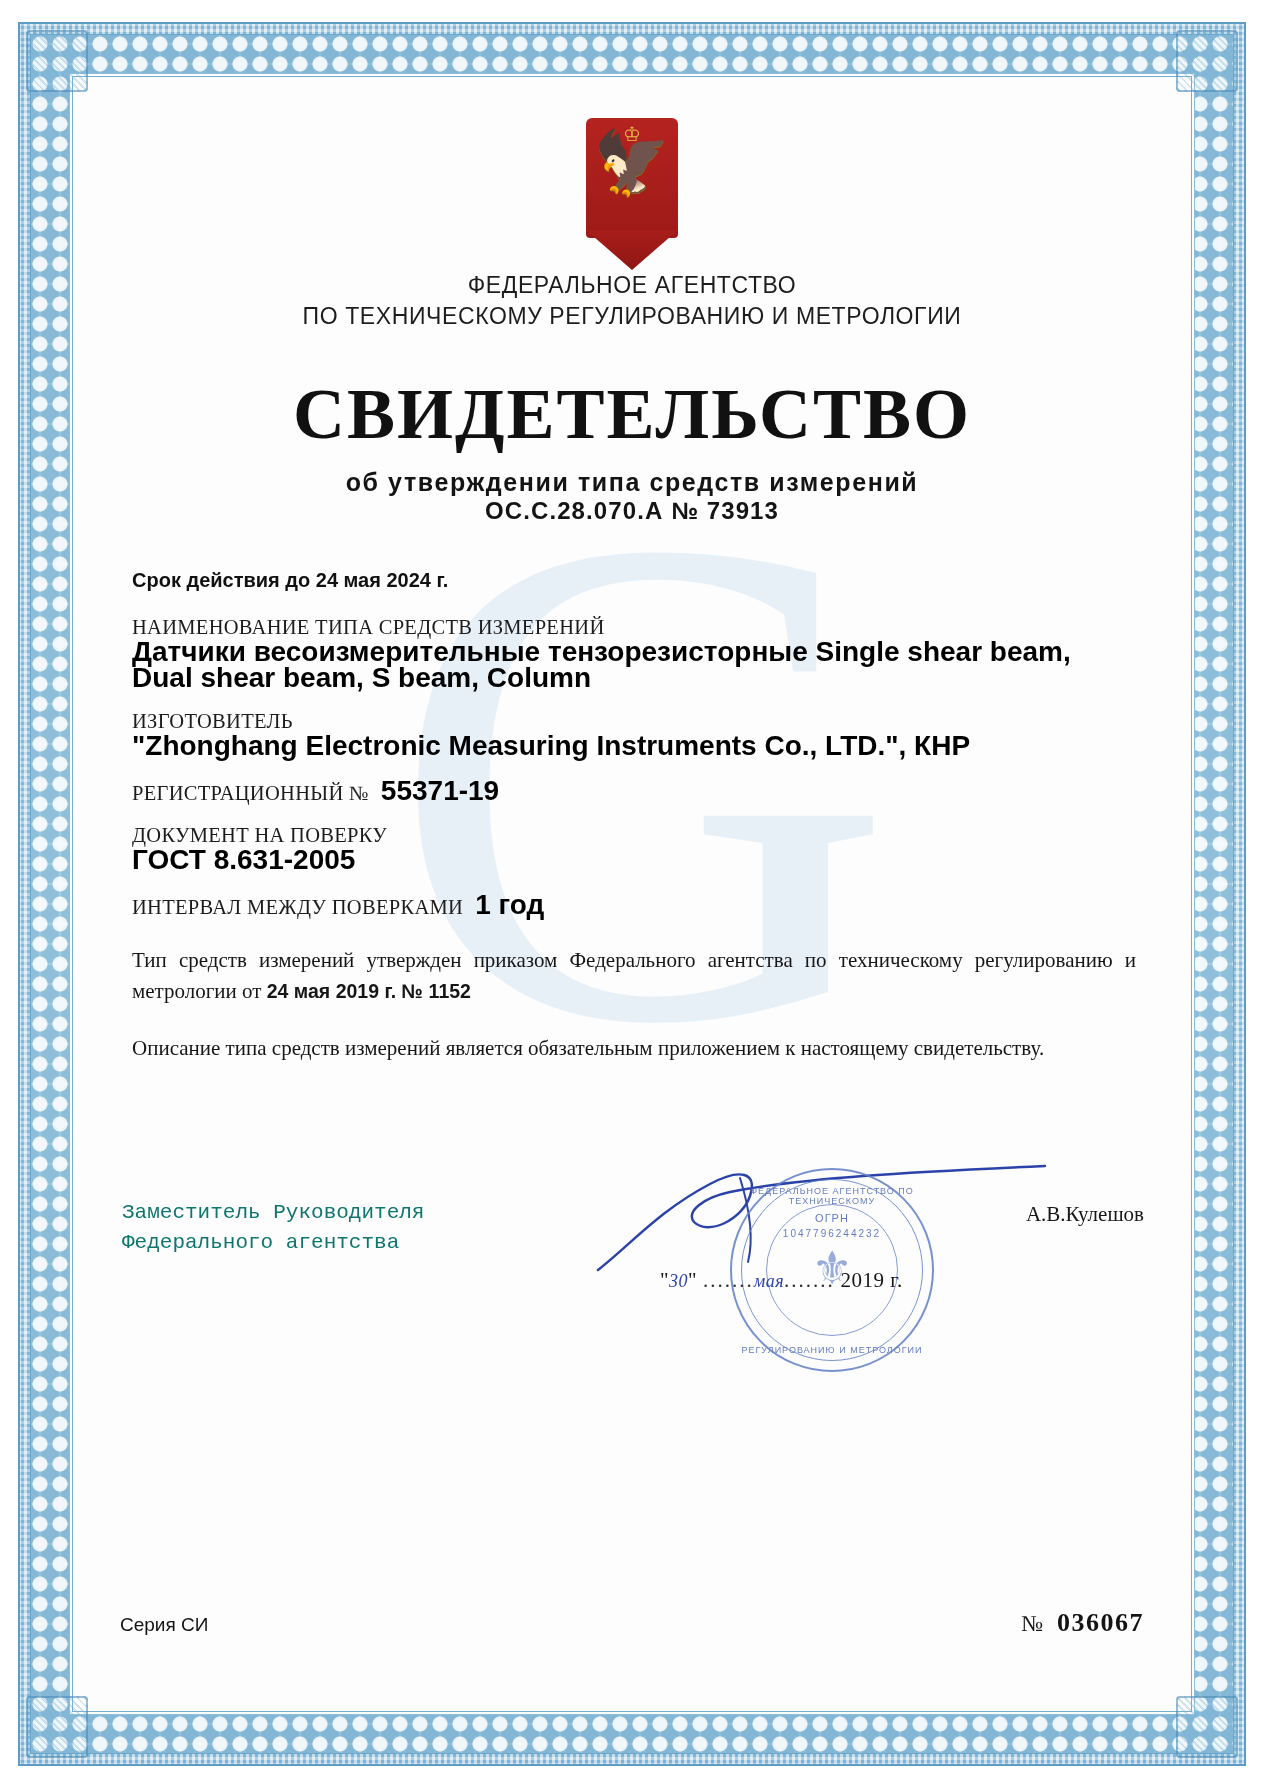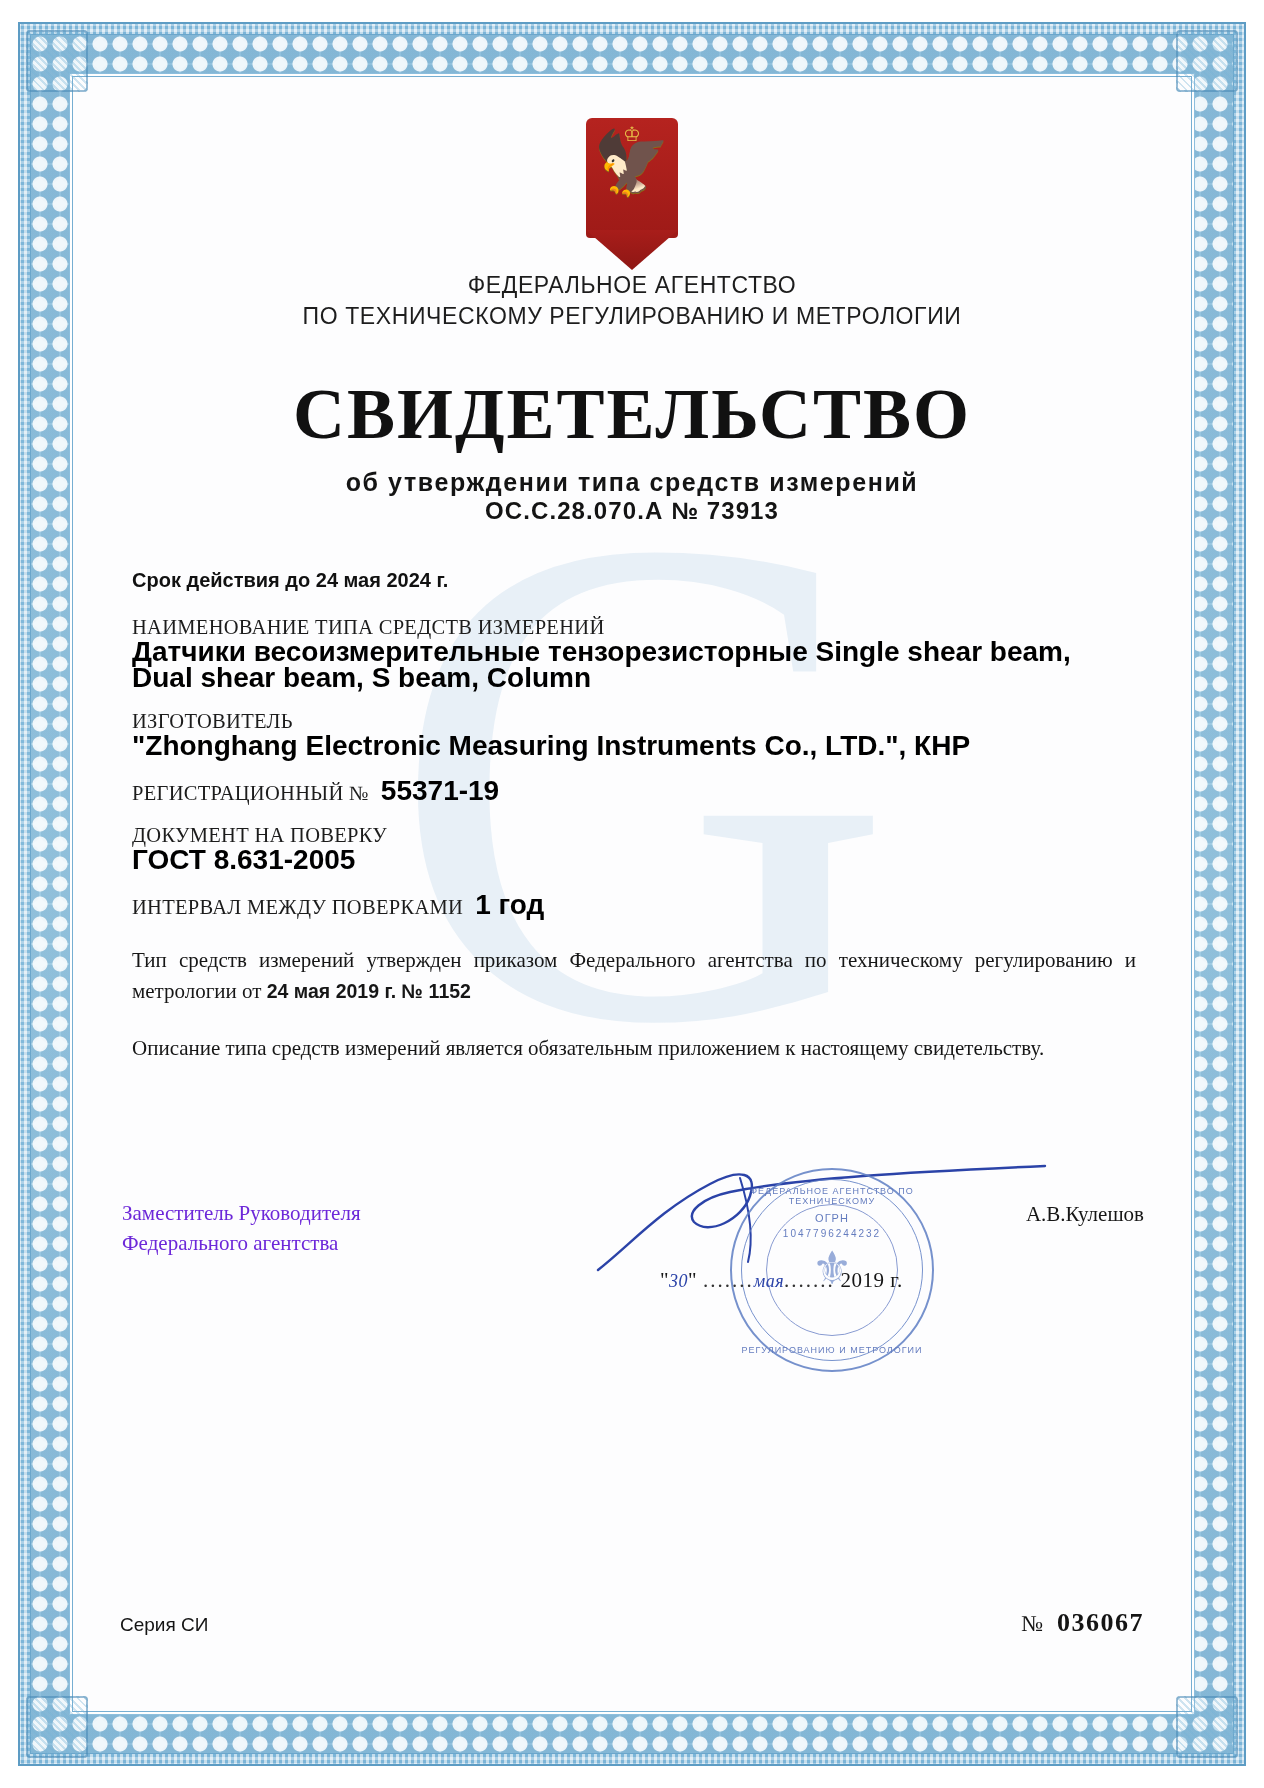--- a/index.html
+++ b/index.html
@@ -242,24 +242,24 @@
 
   
   .sign-area {
     position: relative;
     margin-top: 86px;
     height: 240px;
   }
   .sign-left {
     position: absolute;
     left: 2px; top: 48px;
-    font-family: Liberation Serif, serif;
+    font-family: Liberation Mono, monospace;
     font-size: 21px;
     line-height: 30px;
-    color: #6d28d9;
+    color: #0f766e;
   }
   .sign-name {
     position: absolute;
     right: 0; top: 52px;
     font-family: "Liberation Serif", serif;
     font-size: 21px;
     color: #161616;
   }
   .date-line {
     position: absolute;

